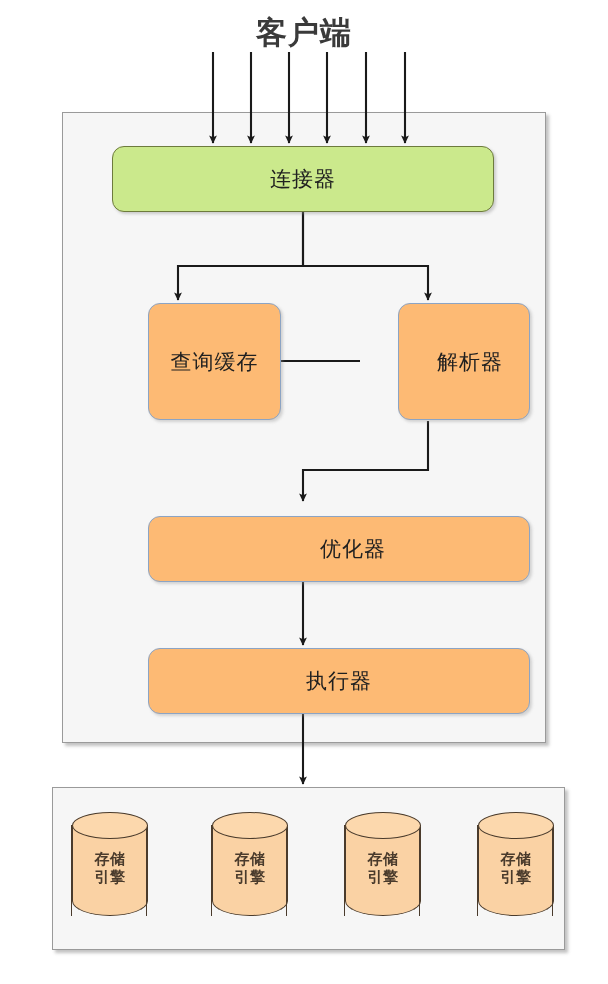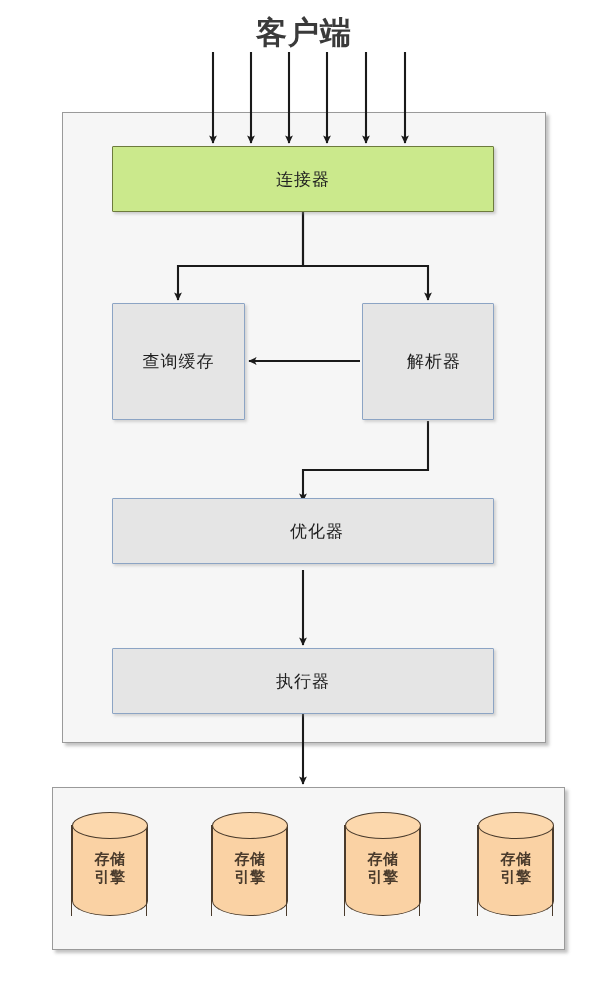--- a/index.html
+++ b/index.html
@@ -60,39 +60,40 @@
     height: 163px;
   }
 
   
   .node {
     position: absolute;
     box-sizing: border-box;
     display: flex;
     align-items: center;
     justify-content: center;
-    border-radius: 1px;
-    font-size: 17px;
+    border-radius: 12px;
+    font-size: 21px;
     color: #202020;
     letter-spacing: 1px;
   }
   .node-green {
     background: #cbe98c;
     border: 1.6px solid #6d7b3d;
     box-shadow: 2px 2px 3px rgba(140,140,140,0.4);
   }
   .node-blue {
-    background: #e5e5e5;
+    background: #fdba74;
     border: 1.4px solid #8ca4c4;
     box-shadow: 2px 2px 3px rgba(150,150,150,0.38);
+    margin-left: 36px;
   }
   #node-connector   { left: 112px; top: 146px; width: 382px; height: 66px; }
   #node-querycache  { left: 112px; top: 303px; width: 133px; height: 117px; }
   #node-parser      { left: 362px; top: 303px; width: 132px; height: 117px; padding-left: 12px; }
-  #node-optimizer   { left: 112px; top: 498px; width: 382px; height: 66px; padding-left: 28px; }
+  #node-optimizer   { left: 112px; top: 516px; width: 382px; height: 66px; padding-left: 28px; }
   #node-executor    { left: 112px; top: 648px; width: 382px; height: 66px; }
 
   
   .cylinder {
     position: absolute;
     width: 76px;
     height: 104px;
   }
   .cyl-body {
     position: absolute;

